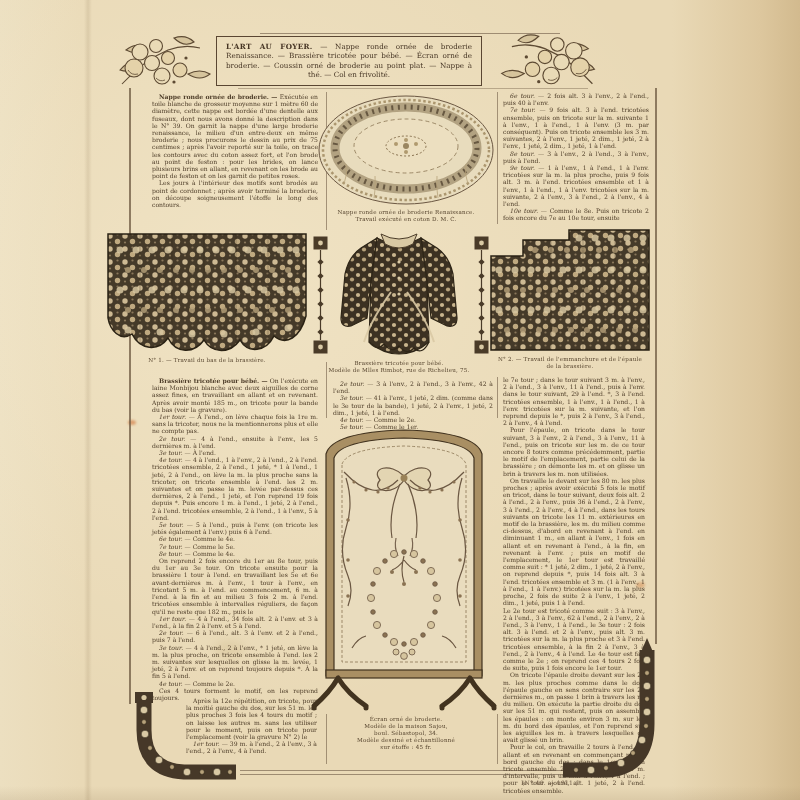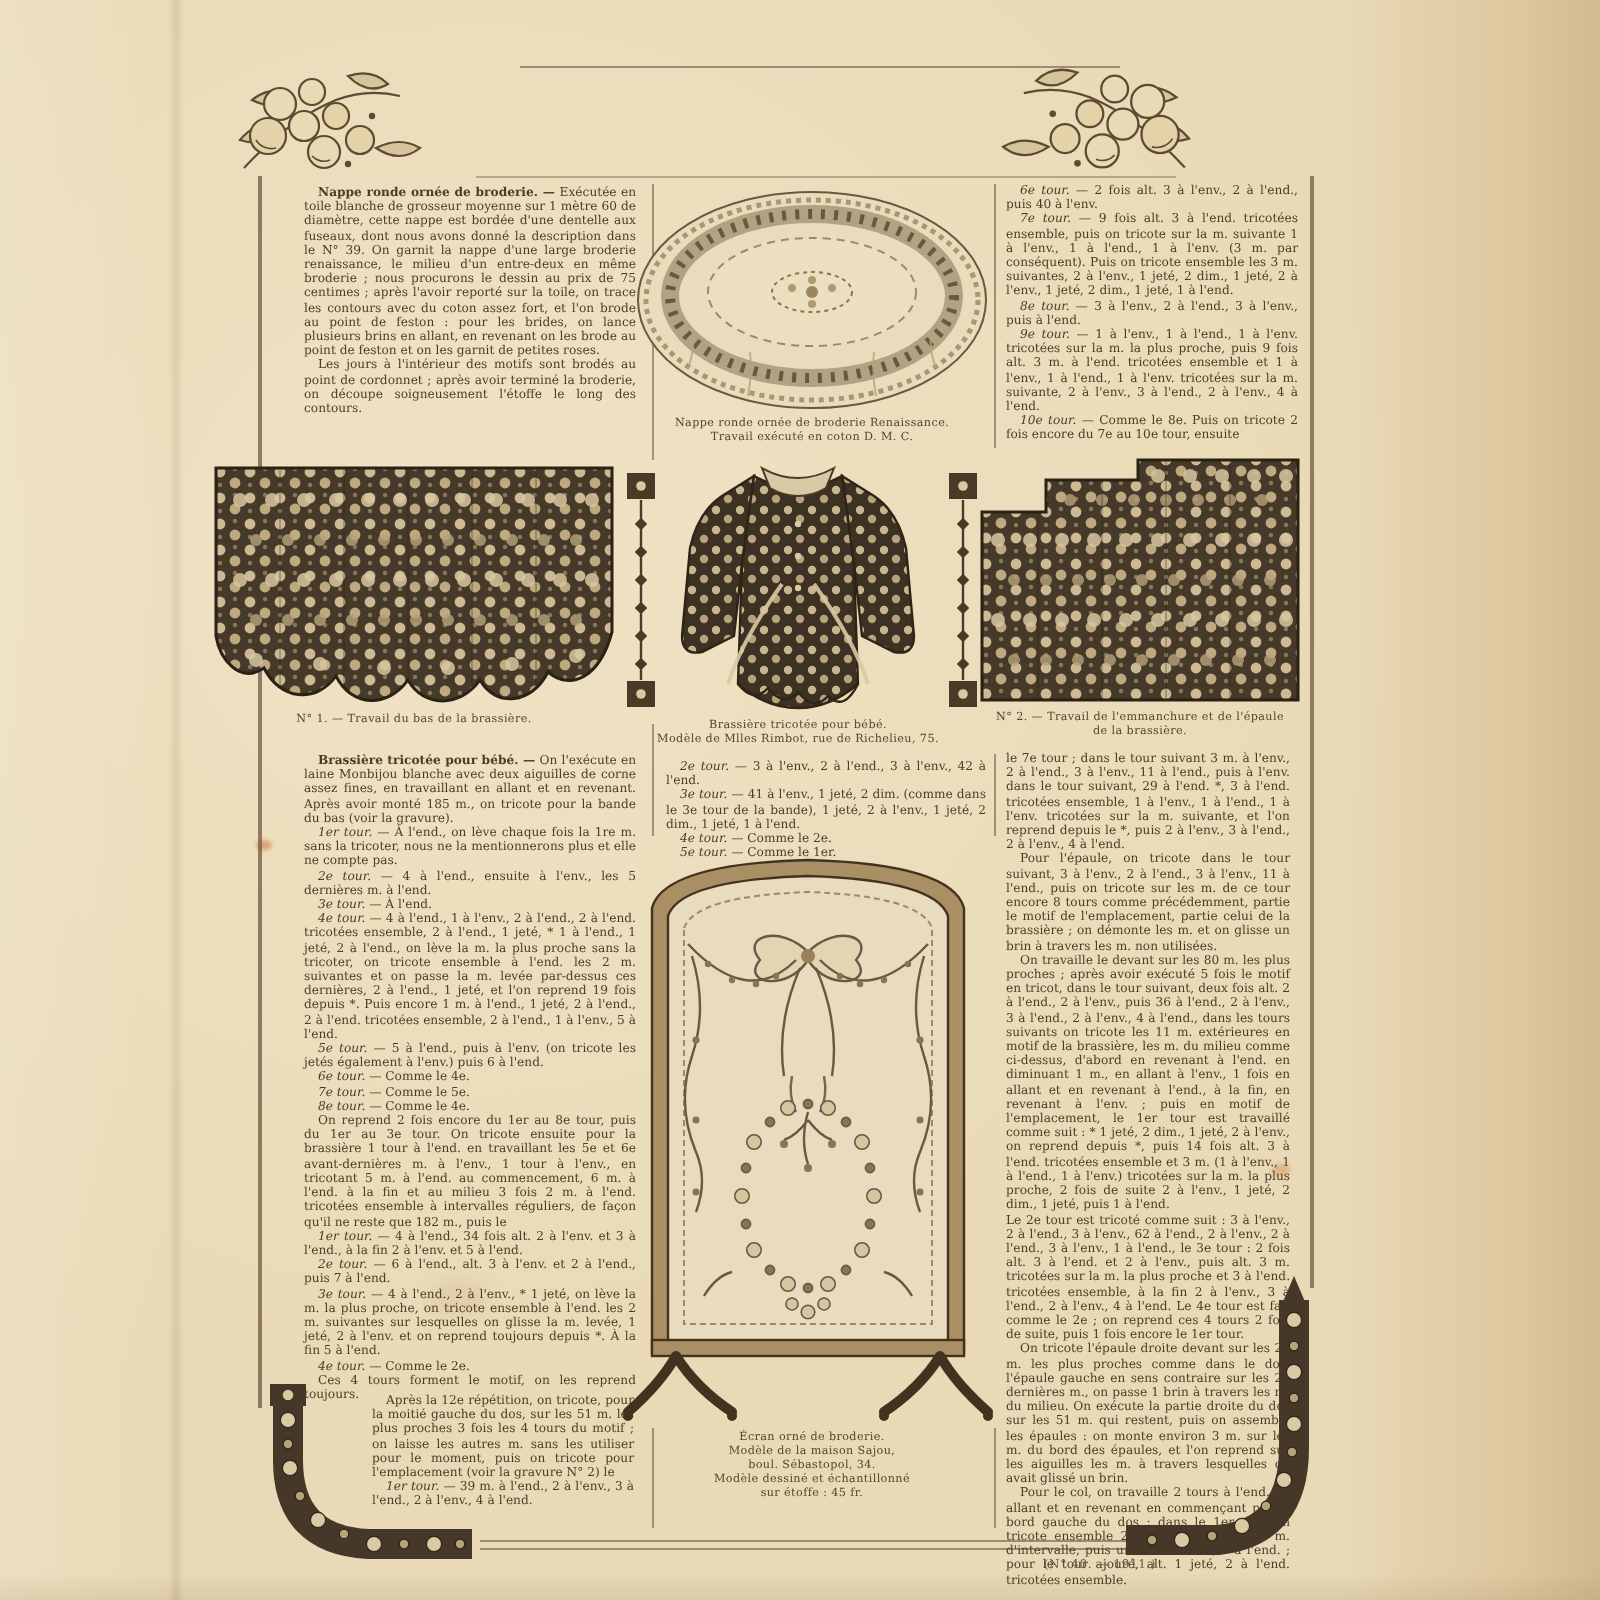--- a/index.html
+++ b/index.html
@@ -114,20 +114,23 @@
   <div class="vrule" style="left:497px;top:377px;height:41px;"></div>
   <div class="vrule" style="left:497px;top:714px;height:50px;"></div>
 
   <svg class="fig" style="left:114px;top:30px;" width="104" height="62" viewBox="0 0 104 62">
       <use href="#fruits"></use>
     </svg>
   <svg class="fig" style="left:482px;top:28px;" width="130" height="64" viewBox="0 0 104 62">
       <use href="#fruits" transform="translate(104,0) scale(-1,1)"></use>
     </svg>
 
+  <div class="header-box">
+    <p><b>L'ART AU FOYER.</b> <span>— Nappe ronde ornée de broderie Renaissance. — Brassière tricotée pour bébé. — Écran orné de broderie. — Coussin orné de broderie au point plat. — Nappe à thé. — Col en frivolité.</span></p>
+  </div>
 
   <div class="col" style="left:152px;top:93px;width:166px;">
       <p class="para"><span class="lead bold">Nappe ronde ornée de broderie. — </span>Exécutée en toile blanche de grosseur moyenne sur 1 mètre 60 de diamètre, cette nappe est bordée d'une dentelle aux fuseaux, dont nous avons donné la description dans le N° 39. On garnit la nappe d'une large broderie renaissance, le milieu d'un entre-deux en même broderie ; nous procurons le dessin au prix de 75 centimes ; après l'avoir reporté sur la toile, on trace les contours avec du coton assez fort, et l'on brode au point de feston : pour les brides, on lance plusieurs brins en allant, en revenant on les brode au point de feston et on les garnit de petites roses.</p>
       <p class="para">Les jours à l'intérieur des motifs sont brodés au point de cordonnet ; après avoir terminé la broderie, on découpe soigneusement l'étoffe le long des contours.</p>
     </div>
 
   <svg class="fig" style="left:316px;top:92px;" width="180" height="116" viewBox="0 0 180 116">
     <ellipse cx="90" cy="58" rx="87" ry="54" fill="#e8dcbd" stroke="#6b5742" stroke-width="1"></ellipse>
     <ellipse cx="90" cy="58" rx="83" ry="50" fill="none" stroke="#a08a60" stroke-width="2.5" stroke-dasharray="2.5 2.5" opacity=".85"></ellipse>
     <ellipse cx="90" cy="56" rx="71" ry="41" fill="none" stroke="#7c6745" stroke-width="9" opacity=".5"></ellipse>

